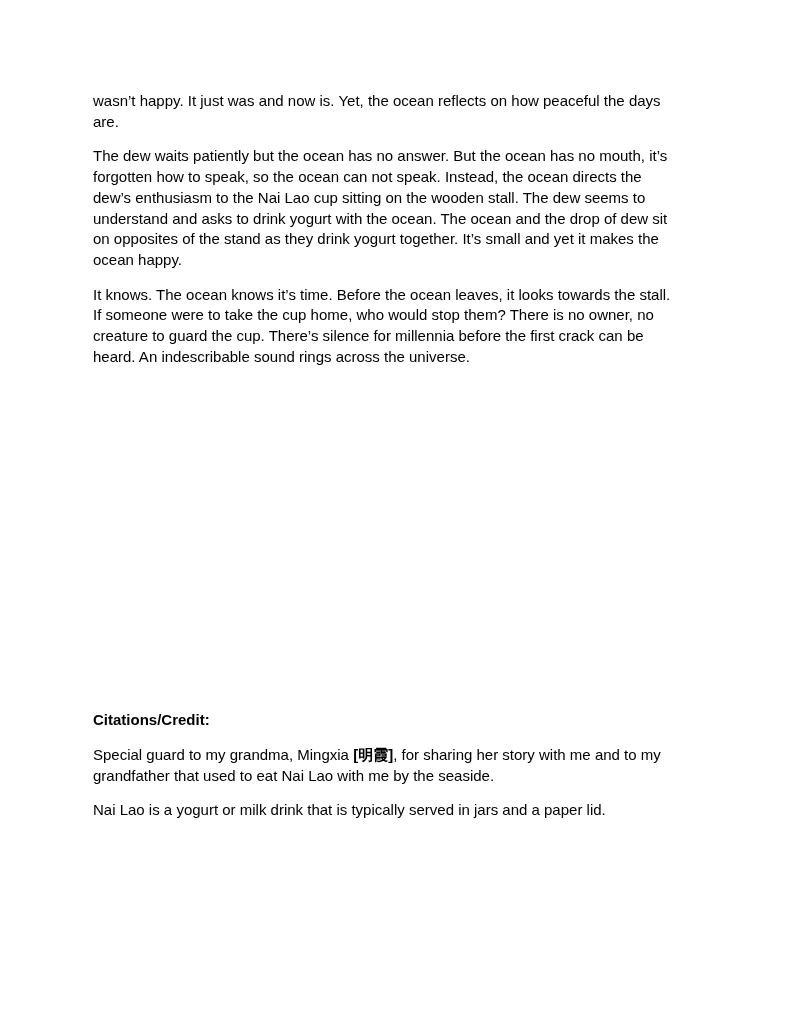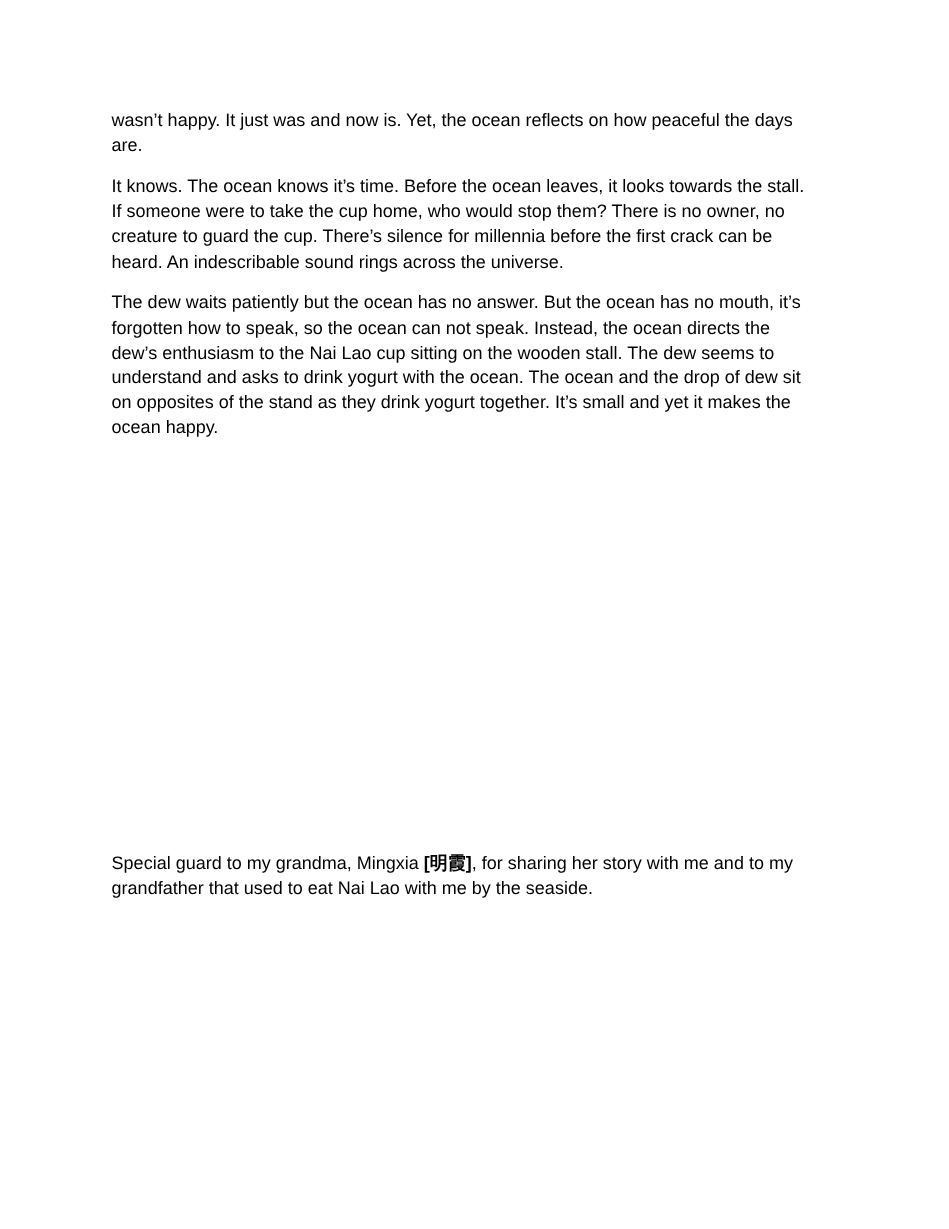--- a/index.html
+++ b/index.html
@@ -39,34 +39,36 @@
   }
 </style>
 </head>
 <body>
 
 <div class="doc">
 
   <p>wasn’t happy. It just was and now is. Yet, the ocean reflects on how peaceful the days
 are.</p>
 
-  <p>It knows. The ocean knows it’s time. Before the ocean leaves, it looks towards the stall.
-If someone were to take the cup home, who would stop them? There is no owner, no
-creature to guard the cup. There’s silence for millennia before the first crack can be
-heard. An indescribable sound rings across the universe.</p>
-
   <p>The dew waits patiently but the ocean has no answer. But the ocean has no mouth, it’s
 forgotten how to speak, so the ocean can not speak. Instead, the ocean directs the
 dew’s enthusiasm to the Nai Lao cup sitting on the wooden stall. The dew seems to
 understand and asks to drink yogurt with the ocean. The ocean and the drop of dew sit
 on opposites of the stand as they drink yogurt together. It’s small and yet it makes the
 ocean happy.</p>
 
+  <p>It knows. The ocean knows it’s time. Before the ocean leaves, it looks towards the stall.
+If someone were to take the cup home, who would stop them? There is no owner, no
+creature to guard the cup. There’s silence for millennia before the first crack can be
+heard. An indescribable sound rings across the universe.</p>
+
 
 
   <div class="page-gap"></div>
 
+  <p class="heading">Citations/Credit:</p>
 
   <p><span>Special guard to my grandma, Mingxia </span><strong>[明霞]</strong><span>, for sharing her story with me and to my
 grandfather that used to eat Nai Lao with me by the seaside.</span></p>
 
+  <p>Nai Lao is a yogurt or milk drink that is typically served in jars and a paper lid.</p>
 
 </div>
 
 </body></html>

